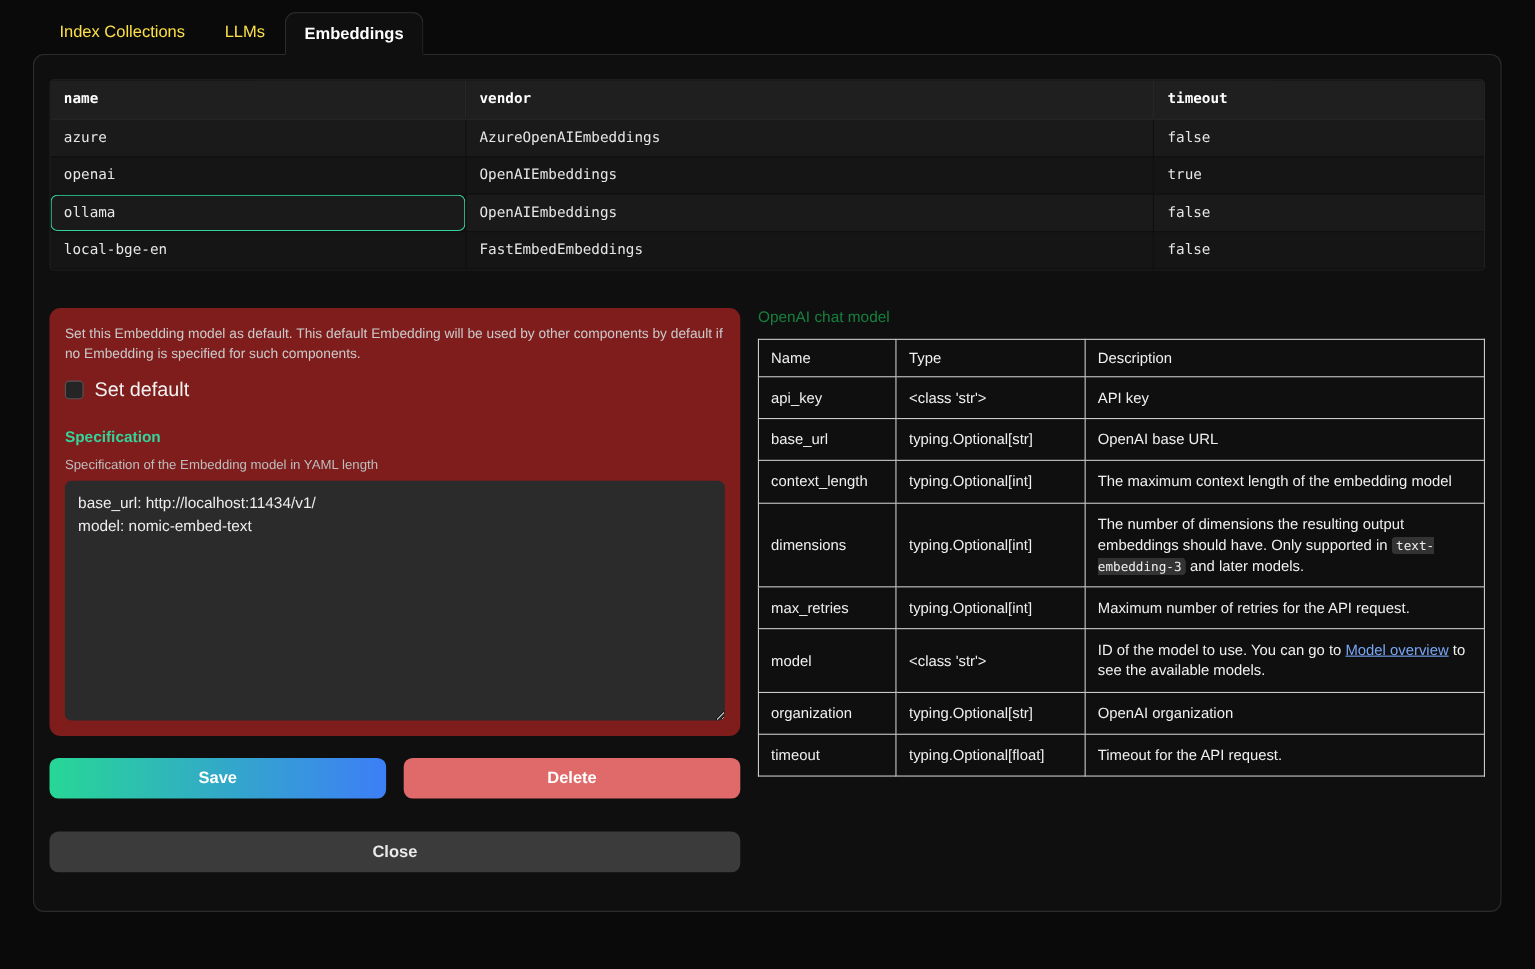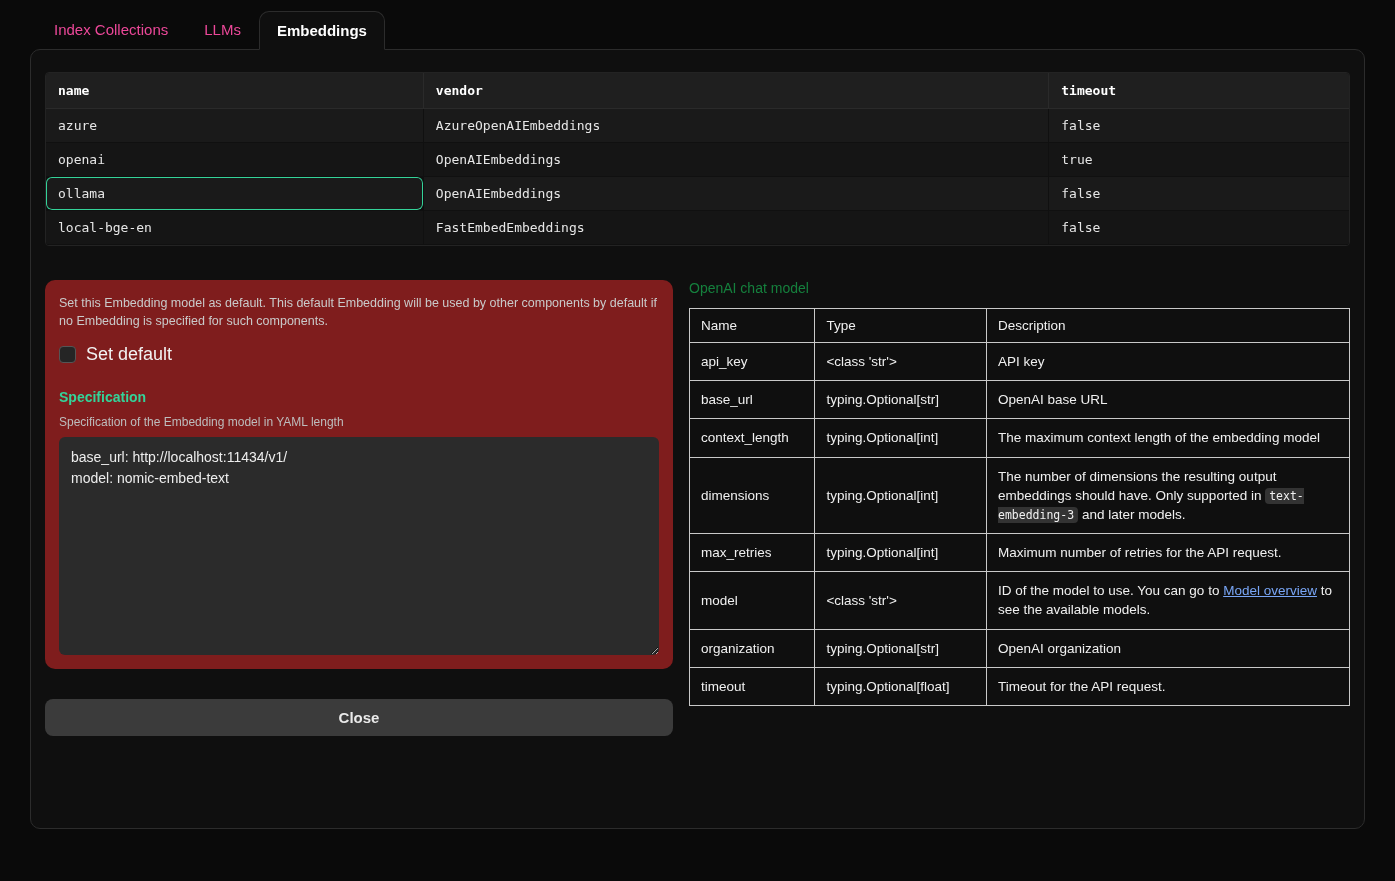--- a/index.html
+++ b/index.html
@@ -10,21 +10,21 @@
     font-family: "Liberation Sans", sans-serif;
     overflow: hidden;
   }
   .page { padding: 10px 30px 0 30px; }
 
   
   .main-tabs { display: flex; align-items: flex-end; padding-left: 6px; }
   .main-tab {
     padding: 10px 17px;
     font-size: 15px;
-    color: #ec4899;
+    color: #fde047;
     cursor: pointer;
     border: 1px solid transparent;
     white-space: nowrap;
   }
   .main-tab.active {
     background: #0f0f0f;
     border-color: #2c2c2c;
     border-bottom-color: #0f0f0f;
     border-radius: 10px 10px 0 0;
     font-weight: bold;
@@ -238,20 +238,24 @@
           <div class="checkbox-row">
             <span class="checkbox"></span>
             <span class="checkbox-label">Set default</span>
           </div>
           <div class="spec-title">Specification</div>
           <div class="spec-sub">Specification of the Embedding model in YAML length</div>
           <textarea class="spec" spellcheck="false" style="">base_url: http://localhost:11434/v1/
 model: nomic-embed-text</textarea>
         </div>
 
+        <div class="btn-row">
+          <button class="btn btn-save">Save</button>
+          <button class="btn btn-delete">Delete</button>
+        </div>
         <button class="btn btn-close">Close</button>
       </div>
 
       <div class="right-col">
         <div class="docs-title">OpenAI chat model</div>
         <table class="docs">
           <colgroup>
             <col style="width:19%">
             <col style="width:26%">
             <col style="width:55%">

